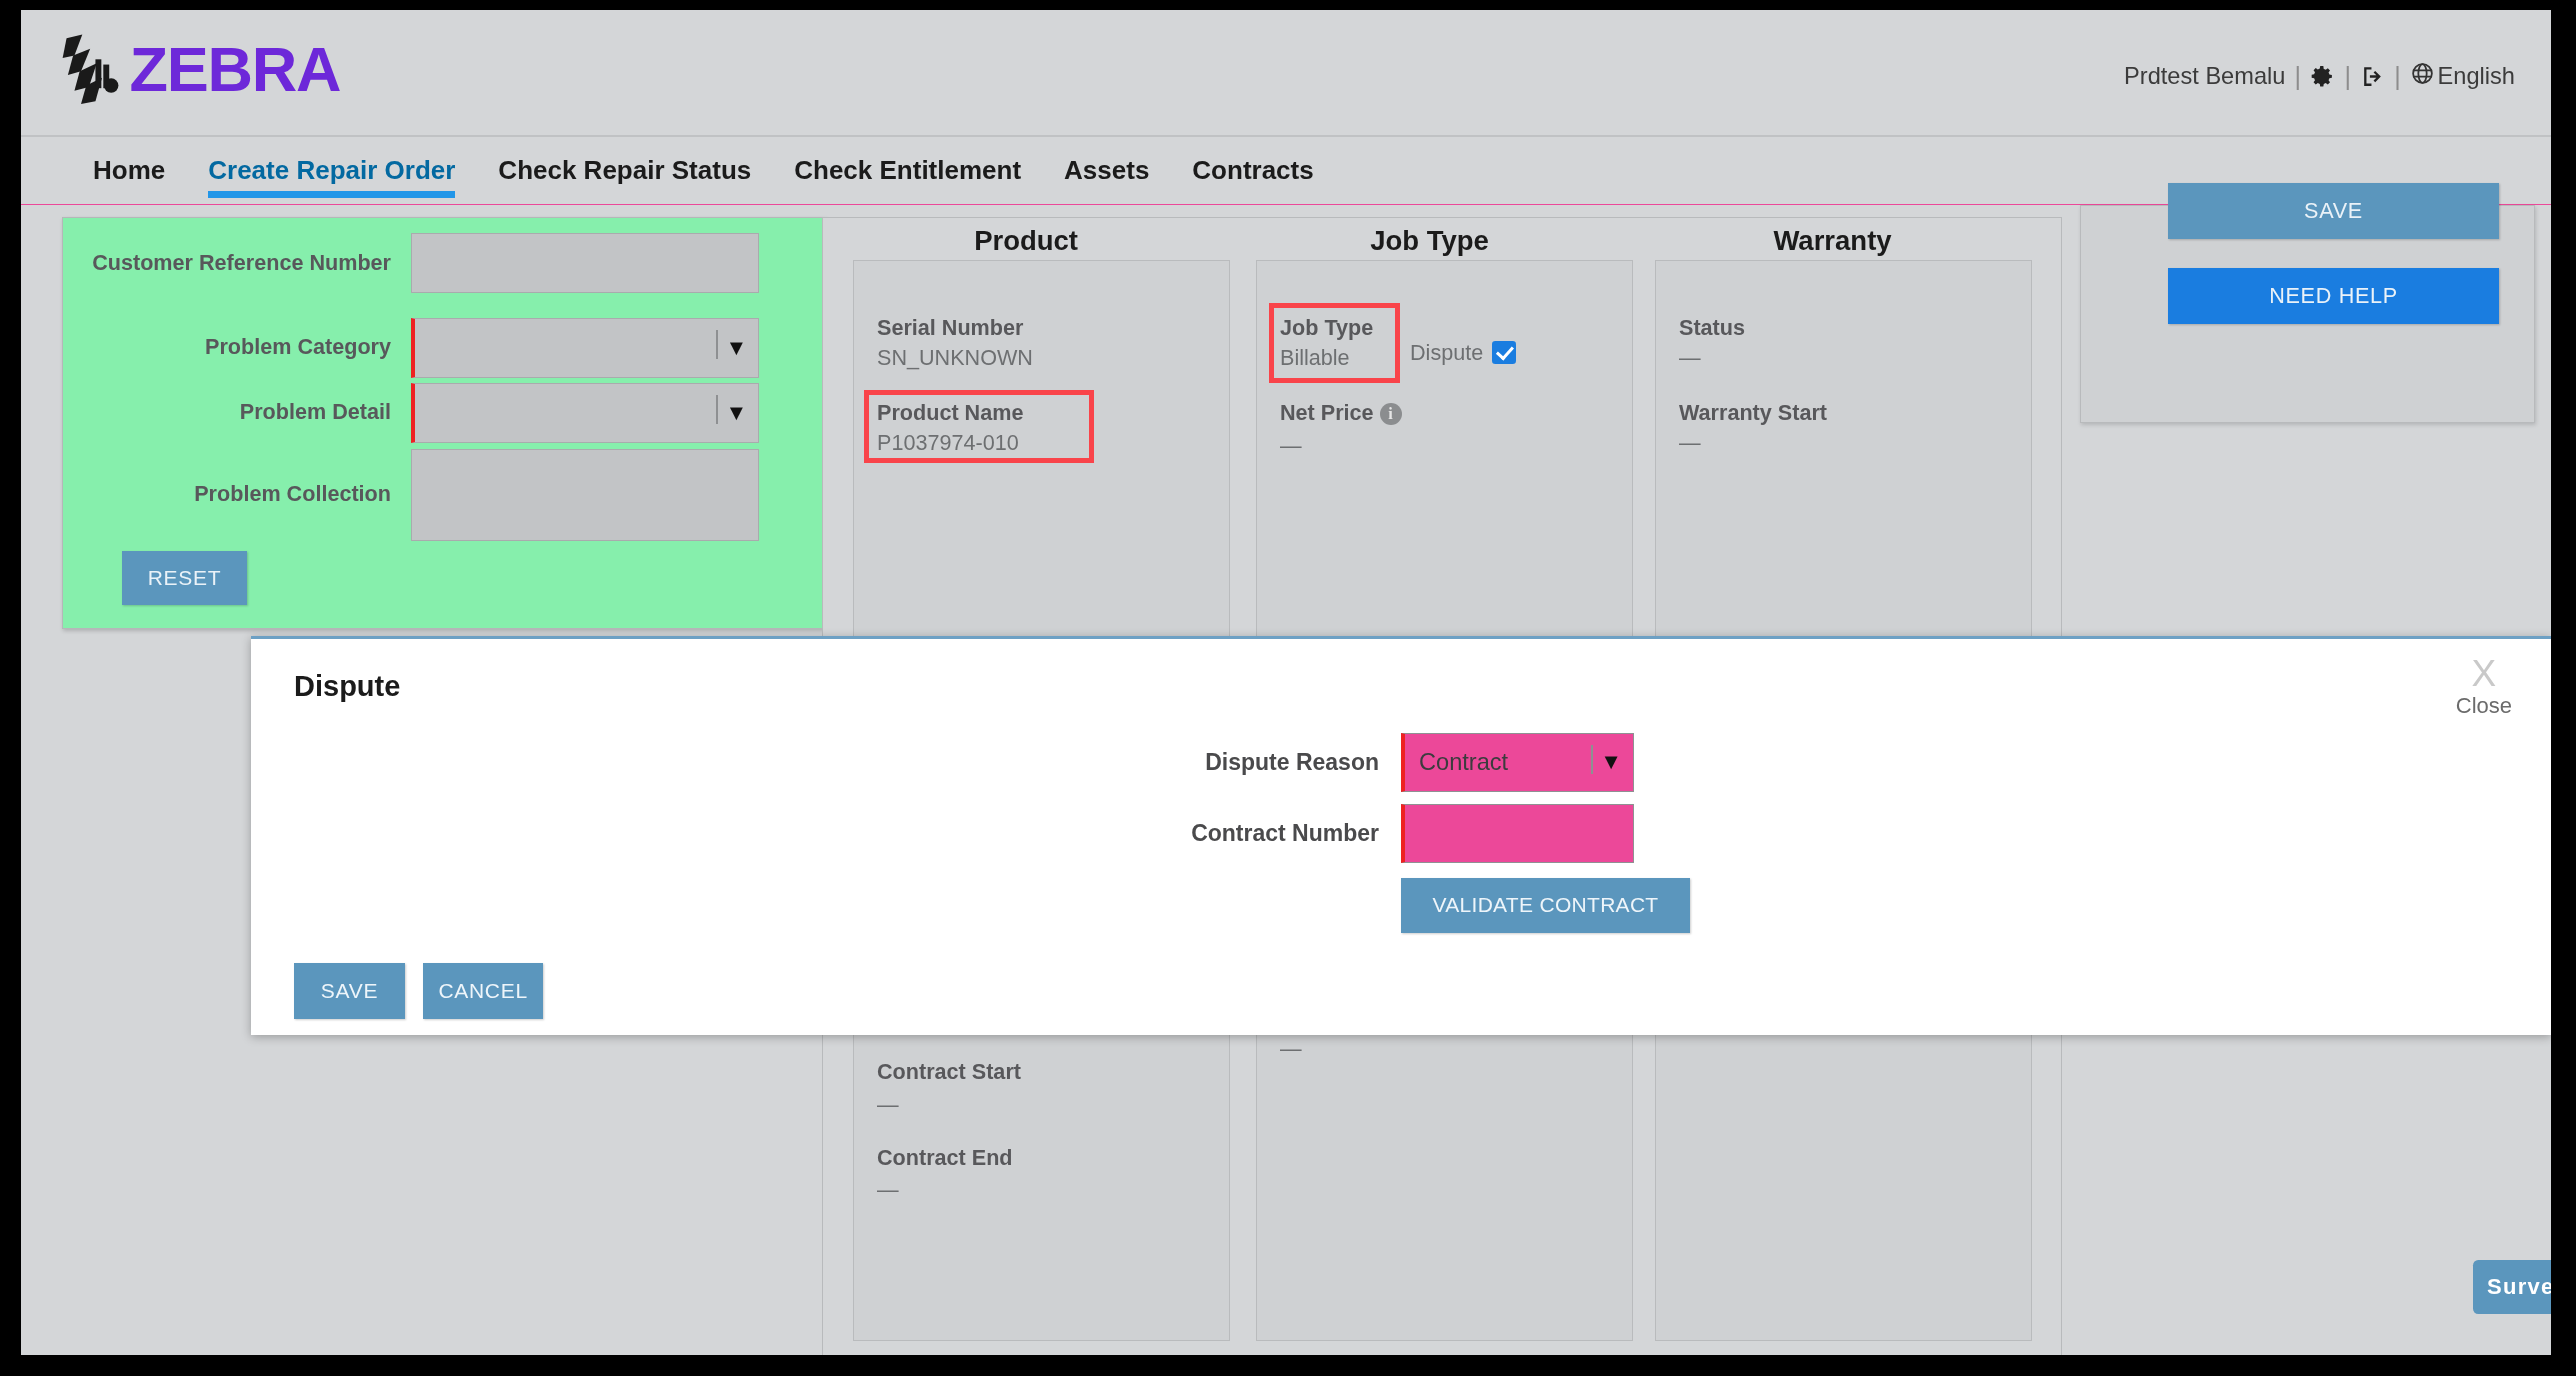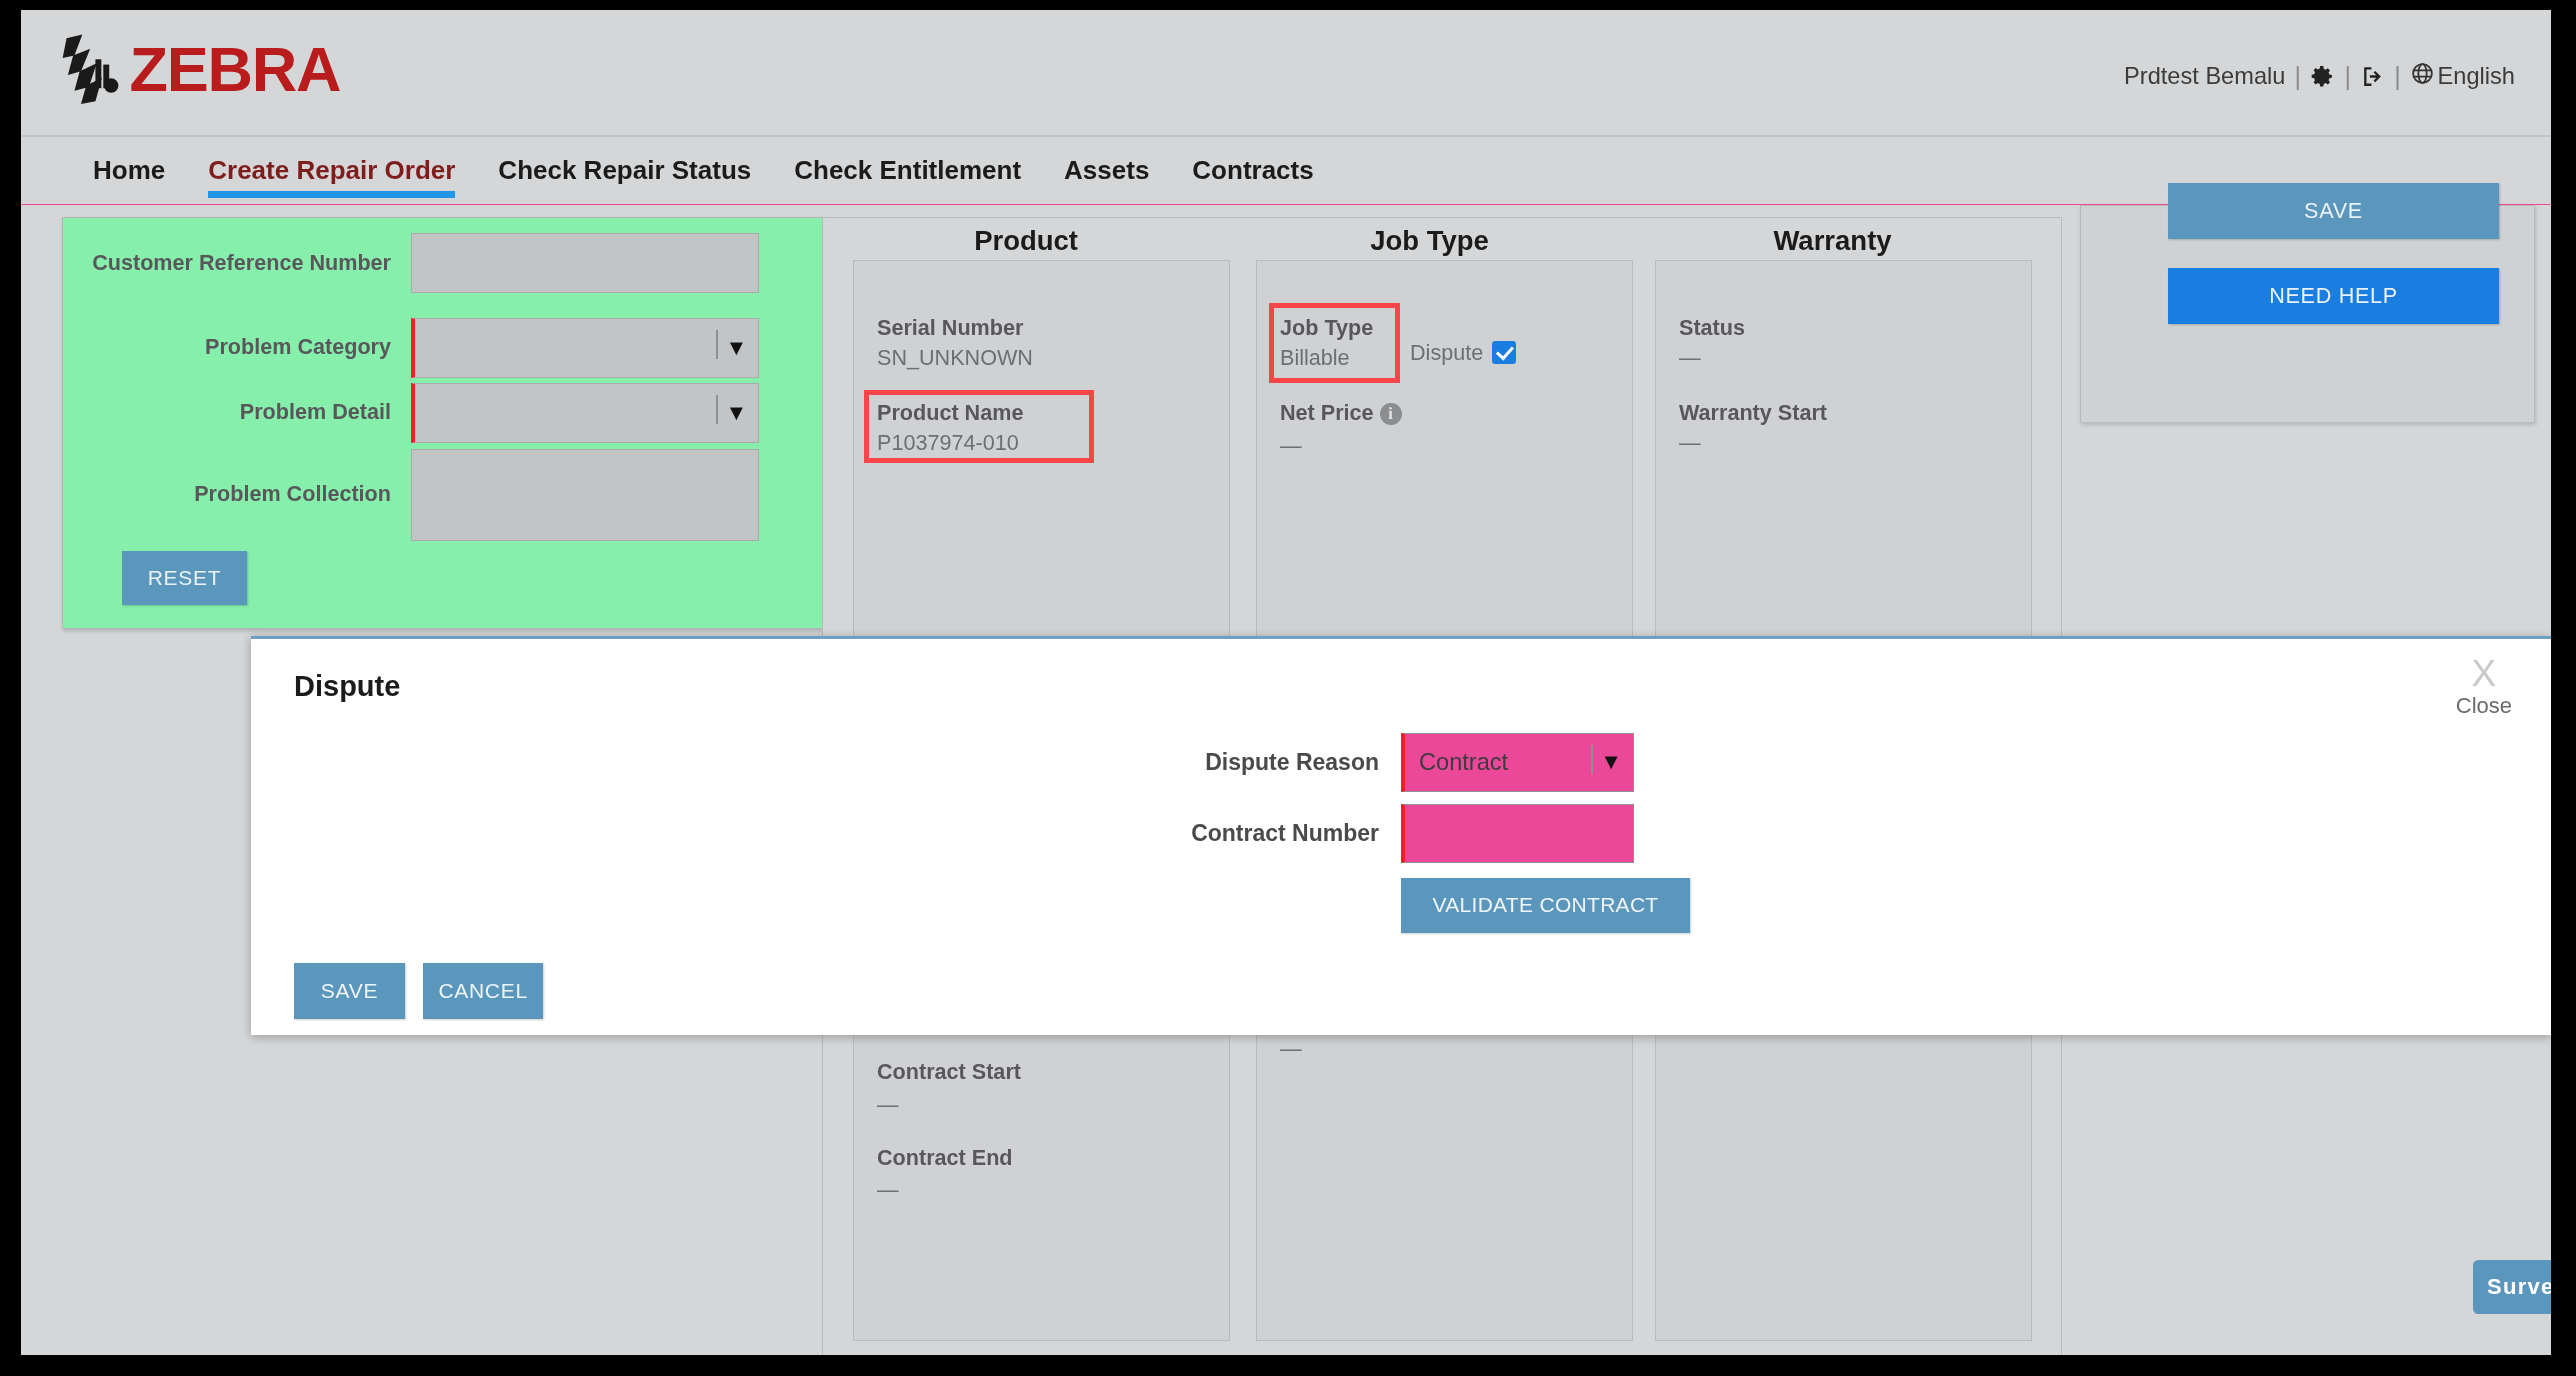--- a/index.html
+++ b/index.html
@@ -23,21 +23,21 @@
     position:absolute; left:0; top:0; width:100%; height:125px;
     background:#d4d6d8;
   }
   #zebra-logo{
     position:absolute; left:39px; top:19.7px;
     display:flex; align-items:center; gap:6.6px;
   }
   #zebra-logo .z-mark{ width:63px; height:79px; }
   #zebra-logo .z-word{
     font-size:63px; font-weight:bold; letter-spacing:-1.3px;
-    color:#b91c1c; font-family:"Liberation Sans", sans-serif;
+    color:#6d28d9; font-family:"Liberation Sans", sans-serif;
   }
   #userbar{
     position:absolute; right:36px; top:51px;
     display:flex; align-items:center; gap:9.2px;
     font-size:23.6px; color:#3b3b3b;
   }
   #userbar .sep{ color:#8d8d8d; font-size:25px; }
   #userbar .ic{ display:inline-flex; align-items:center; }
   #userbar .lang{ display:flex; align-items:center; gap:2.6px; color:#3b3b3b; }
 
@@ -50,21 +50,21 @@
     display:flex; align-items:center;
     padding-left:72px; box-sizing:border-box;
   }
   .navtab{
     position:relative;
     font-size:26px; font-weight:bold; color:#1b1b1b;
     margin-right:43px; height:71px;
     display:flex; align-items:center;
     white-space:nowrap;
   }
-  .navtab.active{ color:#7f1d1d; }
+  .navtab.active{ color:#0369a1; }
   .navtab.active::after{
     content:""; position:absolute; left:0; right:0; bottom:7.9px;
     height:7.2px; background:#2196e8;
   }
 
   
   #pagebody{
     position:absolute; left:0; top:195px; right:0; bottom:0;
     background:#d4d6d8;
   }

